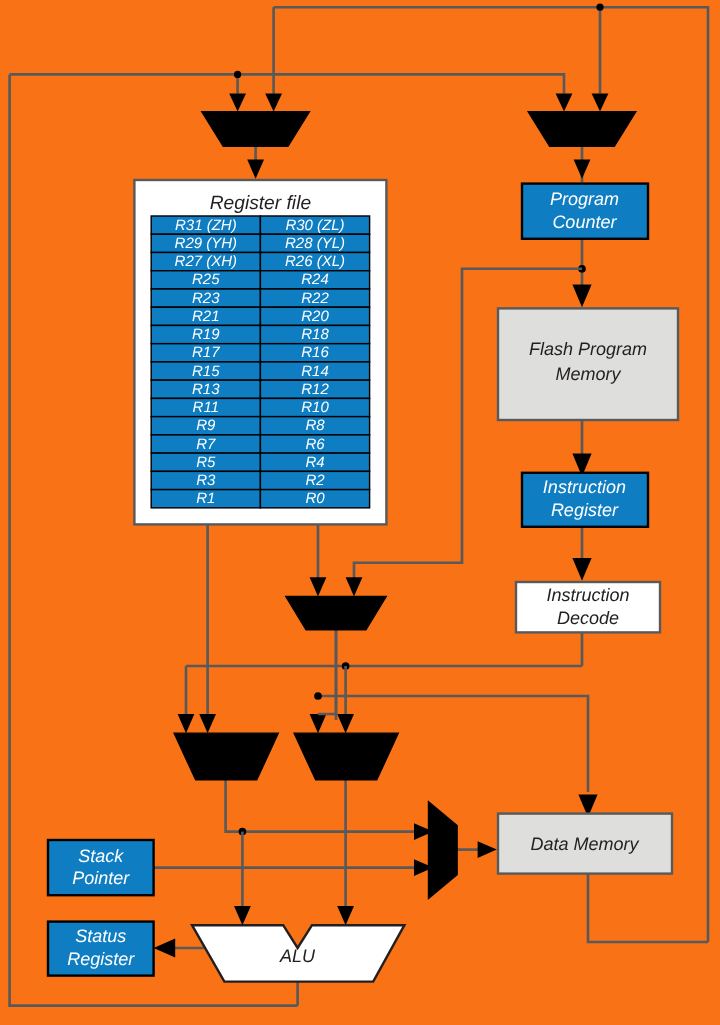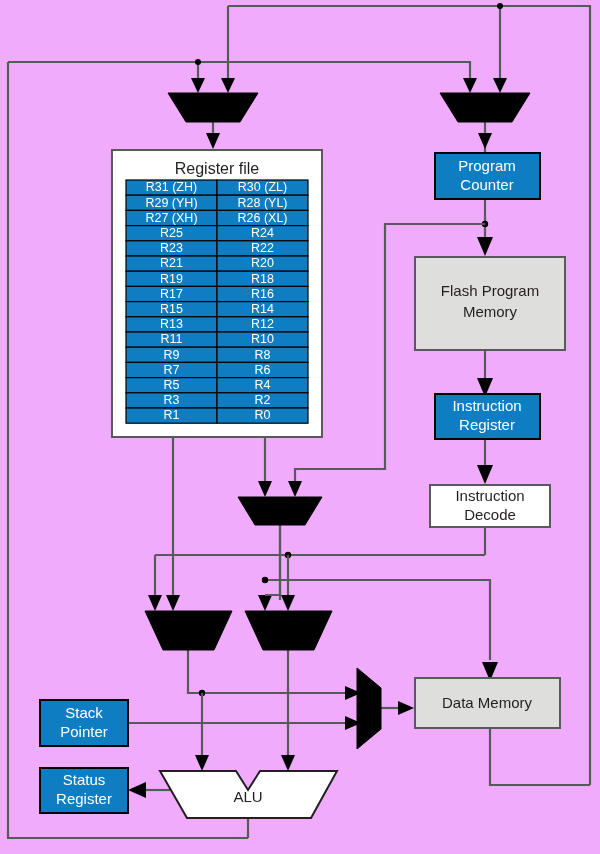--- a/index.html
+++ b/index.html
@@ -4,22 +4,23 @@
 <style>
   html, body {
     margin: 0;
     padding: 0;
     background: #ffffff;
   }
   #diagram-root {
     position: relative;
     width: 600px;
     height: 854px;
-    background: #f0abfc;
+    background: #f97316;
     font-family: "Liberation Sans", sans-serif;
+    font-style: italic;
   }
   svg#avr-svg {
     display: block;
     width: 600px;
     height: 854px;
   }
   .wire {
     stroke: #58595b;
     stroke-width: 2.2;
     fill: none;

